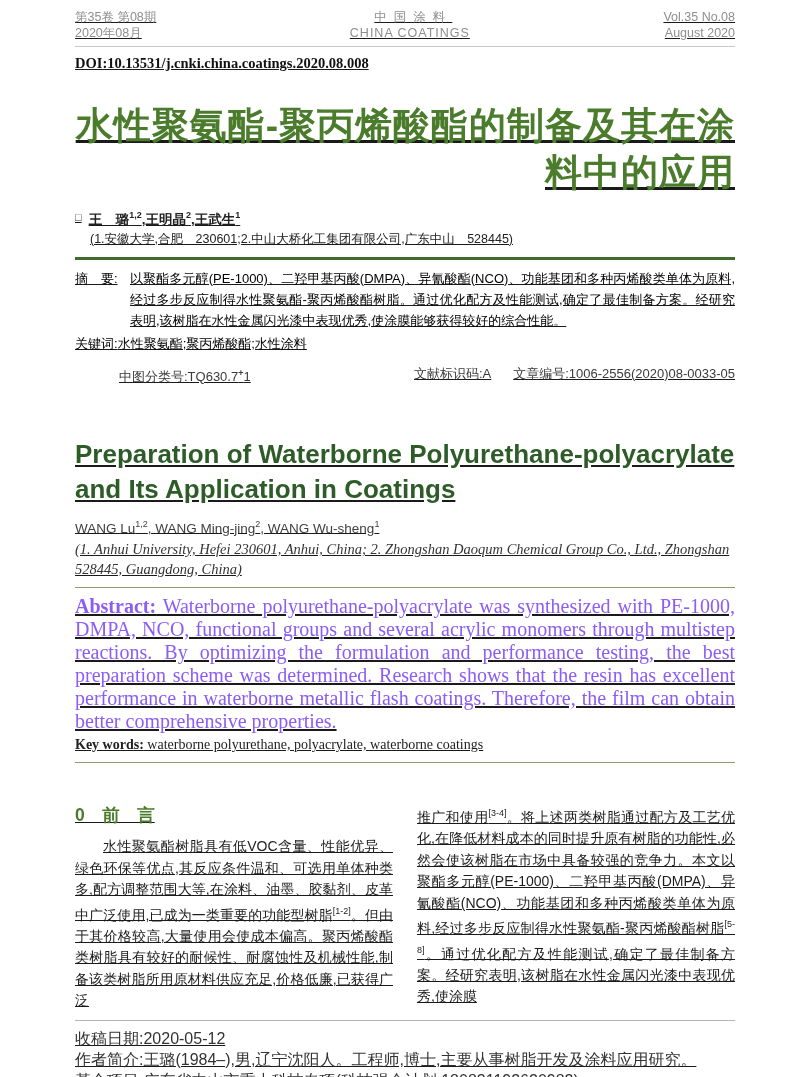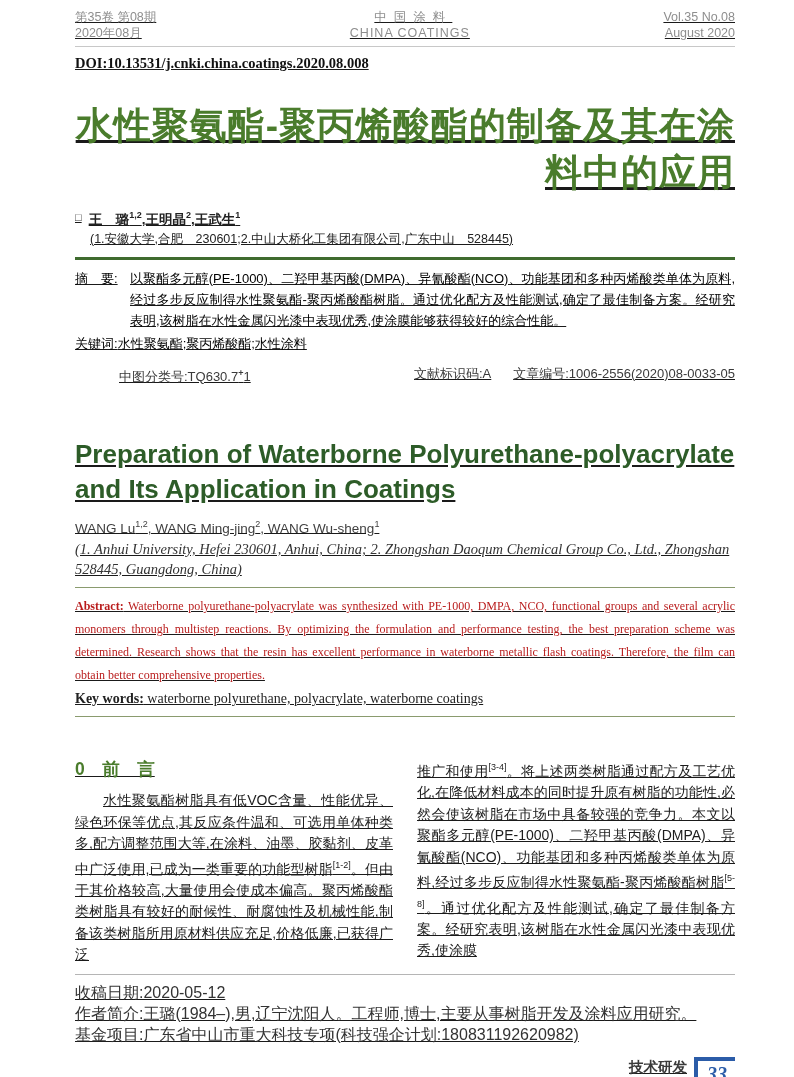--- a/index.html
+++ b/index.html
@@ -37,21 +37,21 @@
   .meta-item2{flex:1;}
   .meta-item3{text-align:right;}
 
   
   .en-block{margin-top:50px;}
   .title-en{font-size:26px;line-height:35px;font-weight:bold;color:#2d5c28;}
   .authors-en{margin-top:9px;font-size:13.5px;line-height:17px;color:#3f3f3f;}
   .authors-en sup{font-size:9px;}
   .affil-en{margin-top:4px;font-family:"Liberation Serif",serif;font-style:italic;font-size:14.5px;line-height:19.5px;color:#333;}
   .en-rule-top{margin-top:8px;}
-  .en-abs{margin-top:7px;font-family:"Liberation Serif",serif;font-size:12px;line-height:23px;color:#b91c1c;text-align:justify;}
+  .en-abs{margin-top:7px;font-family:"Liberation Serif",serif;font-size:20px;line-height:23px;color:#8b5cf6;text-align:justify;}
   .en-abs .lbl{font-weight:bold;}
   .en-kw{font-family:"Liberation Serif",serif;font-size:14px;line-height:23px;color:#222;}
   .en-kw .lbl{font-weight:bold;}
   .en-rule-bottom{margin-top:6px;}
 
   
   .intro{margin-top:40px;display:flex;gap:24px;}
   .col{flex:1;font-size:14px;line-height:21.5px;color:#1c1c1c;text-align:justify;}
   .intro-heading{font-size:17.5px;line-height:24px;font-weight:bold;color:#4a7c2c;margin-bottom:9px;text-align:left;}
   .col p{margin:0;}

